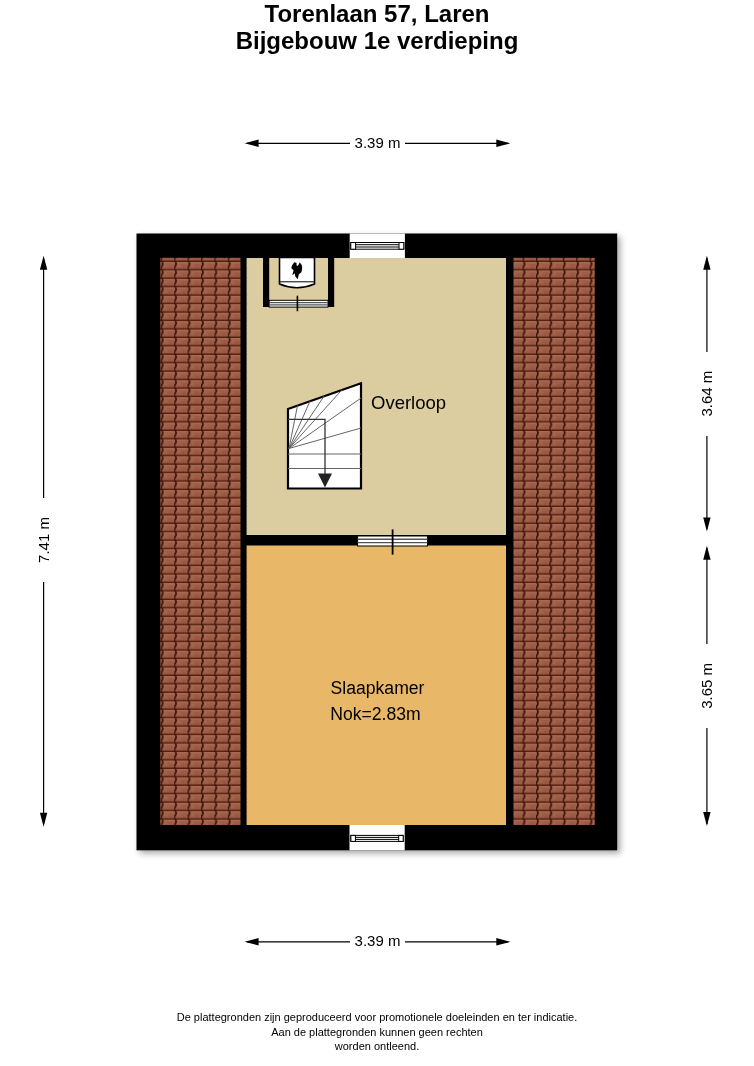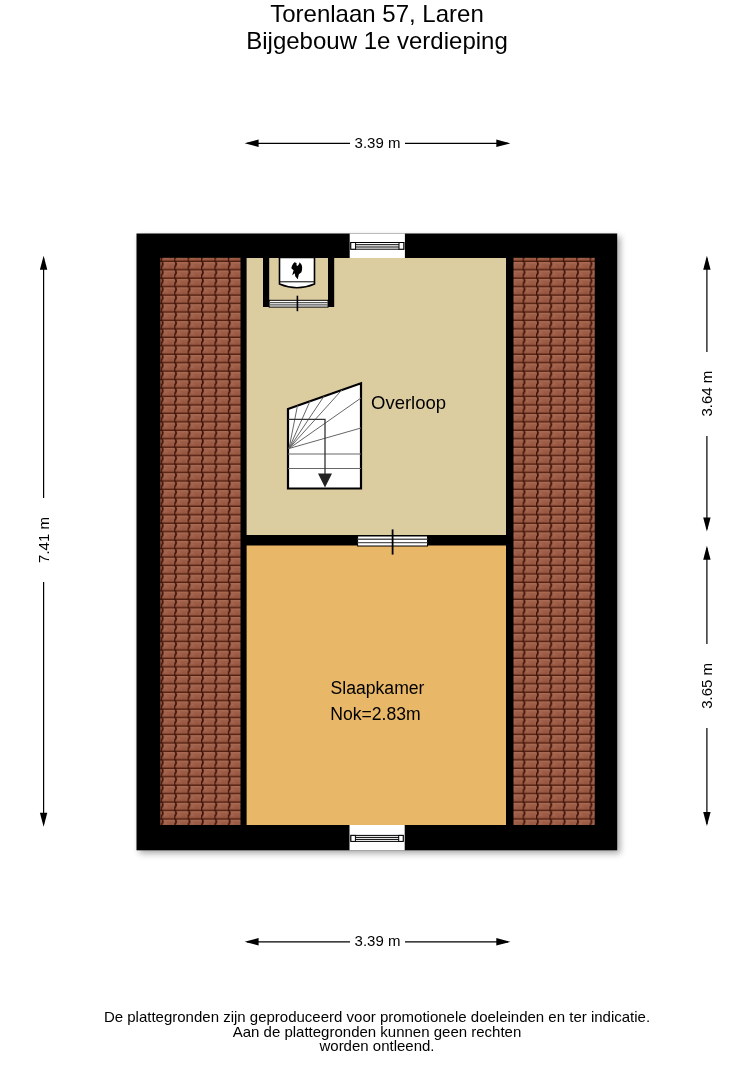--- a/index.html
+++ b/index.html
@@ -1,19 +1,19 @@
 <!DOCTYPE html>
 <html><head>
 <meta charset="utf-8">
 <style>
   html,body{margin:0;padding:0;background:#fff;}
   body{width:754px;height:1066px;position:relative;font-family:"Liberation Sans", sans-serif;}
   #page{position:absolute;left:0;top:0;width:754px;height:1066px;}
-  .title{position:absolute;left:0;top:0;width:754px;text-align:center;font-size:24px;line-height:27px;color:#000;}
-  .footer{position:absolute;left:0;top:1010px;width:754px;text-align:center;font-size:15px;line-height:14.5px;color:#000;}
+  .title{position:absolute;left:0;top:0;width:754px;text-align:center;font-size:24px;line-height:27px;color:#000;font-weight:bold;}
+  .footer{position:absolute;left:0;top:1010px;width:754px;text-align:center;font-size:11px;line-height:14.5px;color:#000;}
 </style>
 </head>
 <body>
 <div id="page">
 
 <div class="title">Torenlaan 57, Laren<br>Bijgebouw 1e verdieping</div>
 
 <svg width="754" height="1066" viewBox="0 0 754 1066" style="position:absolute;left:0;top:0" xmlns="http://www.w3.org/2000/svg">
 <defs>
   <pattern id="tiles" width="13.4" height="8.45" patternUnits="userSpaceOnUse">

